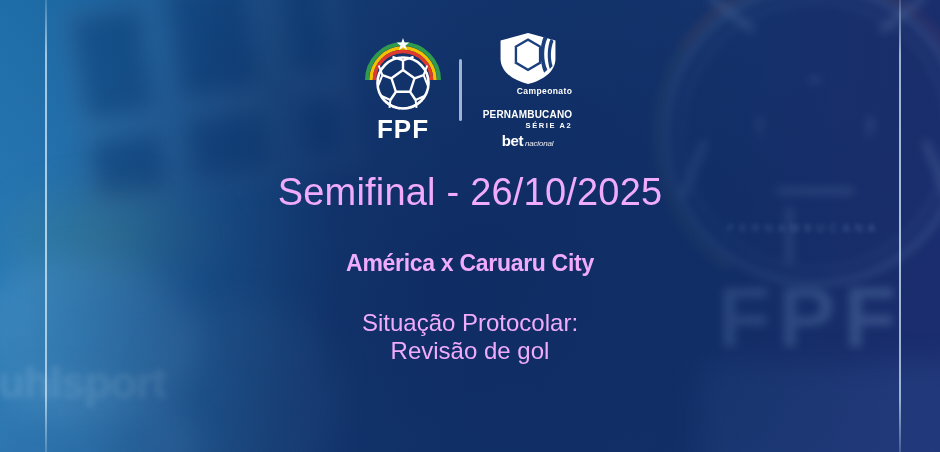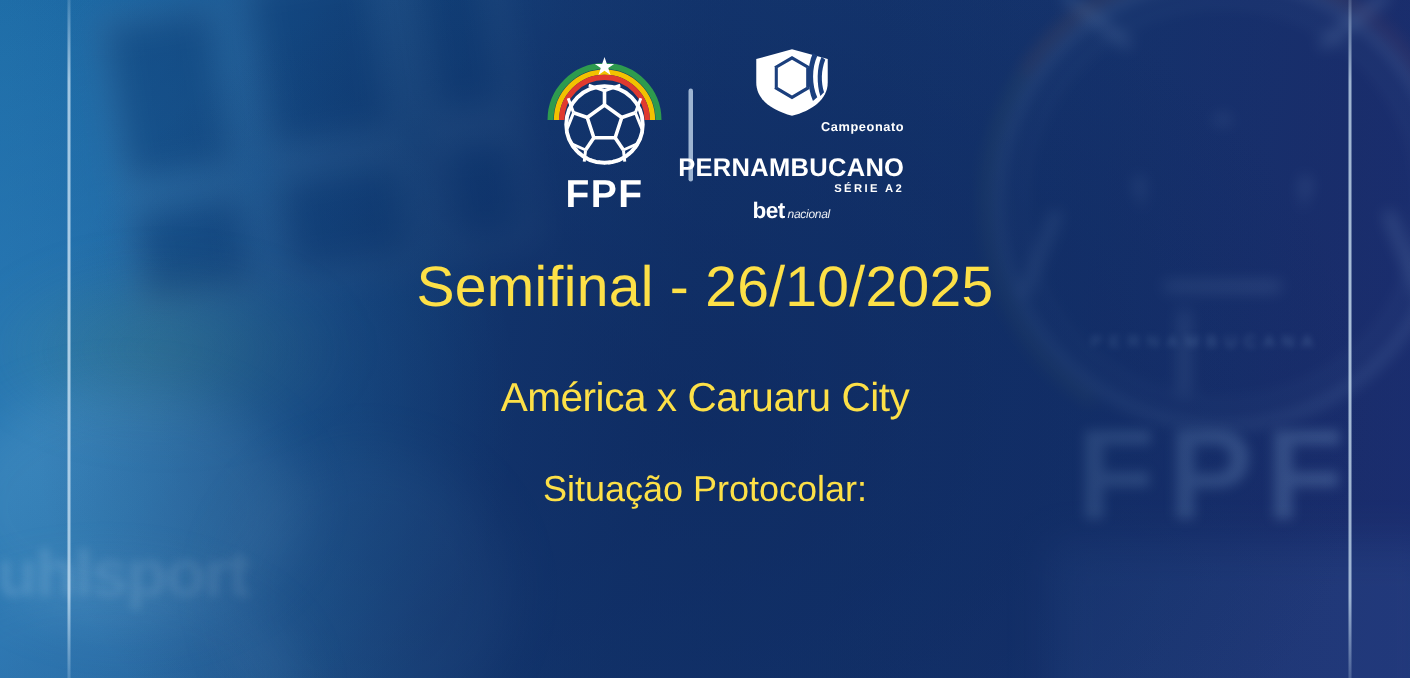--- a/index.html
+++ b/index.html
@@ -226,21 +226,21 @@
     margin-top:2px;
     text-align:right;
     color:#ffffff;
     line-height:1;
   }
   .camp-l1 {
     font-size:8.5px; letter-spacing:.4px;
     font-weight:bold;
   }
   .camp-l2 {
-    font-size:17px; font-weight:bold;
+    font-size:10px; font-weight:bold;
     letter-spacing:.2px;
     margin-top:14px;
   }
   .camp-l3 {
     font-size:7.5px; font-weight:bold;
     letter-spacing:1.6px;
     margin-top:2px;
   }
   .camp-bet {
     margin-top:4px;
@@ -253,32 +253,32 @@
   .camp-bet .nacional {
     font-size:8px; color:#ffffff; opacity:.92;
     letter-spacing:-.2px;
     font-style:italic;
   }
 
   
   .headline-block {
     margin-top:24px;
     text-align:center;
-    color:#fde047;
+    color:#f0abfc;
     width:100%;
   }
   .line-stage {
     font-size:38px;
     font-weight:400;
     letter-spacing:.2px;
     line-height:1.1;
   }
   .line-match {
-    font-size:27px;
-    font-weight:normal;
+    font-size:23px;
+    font-weight:bold;
     letter-spacing:-.3px;
     line-height:1.1;
     margin-top:37px;
   }
   .line-status {
     font-size:24px;
     font-weight:400;
     line-height:1.18;
     margin-top:33px;
   }
@@ -400,17 +400,18 @@
 
     </div>
 
     <div class="headline-block">
       <div class="line-stage">Semifinal - 26/10/2025</div>
 
       <div class="line-match">América x Caruaru City</div>
 
       <div class="line-status">
         <div>Situação Protocolar:</div>
+        <div>Revisão de gol</div>
       </div>
     </div>
 
   </div>
 </div>
 
 </body></html>

